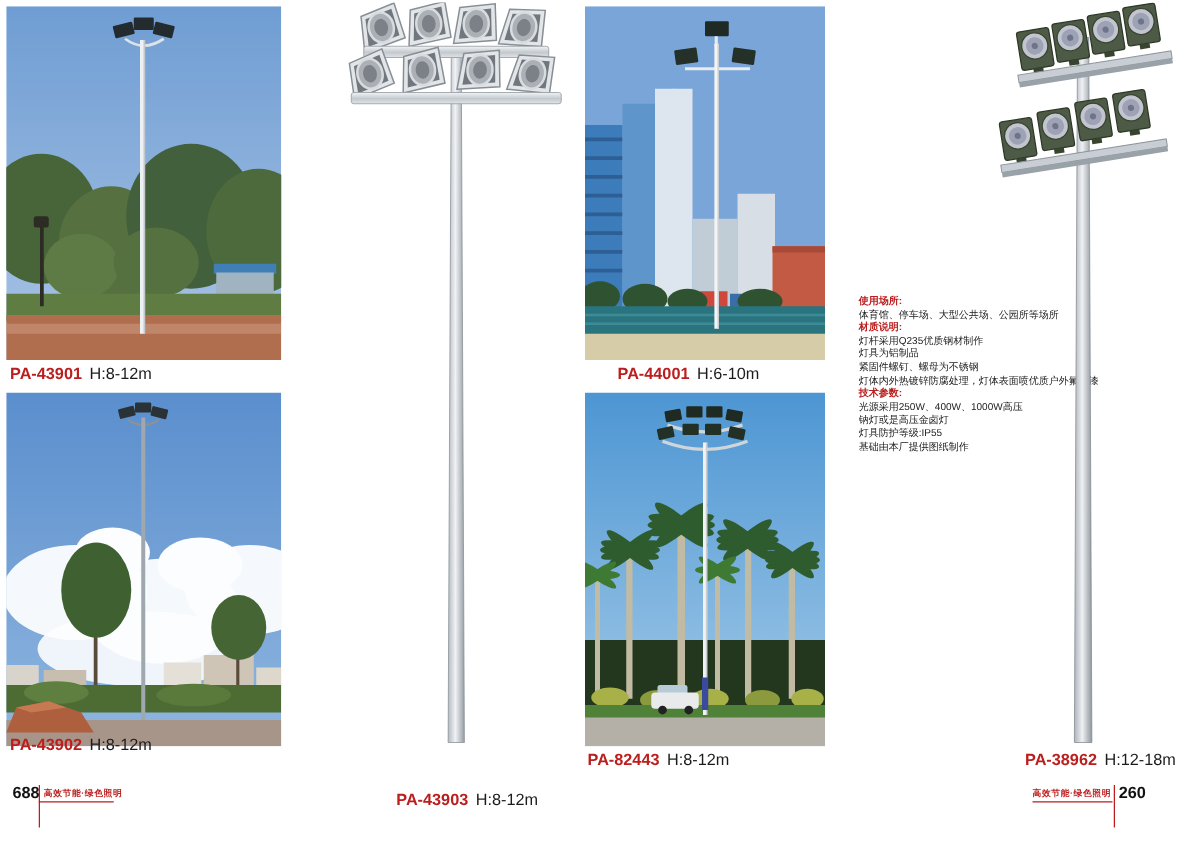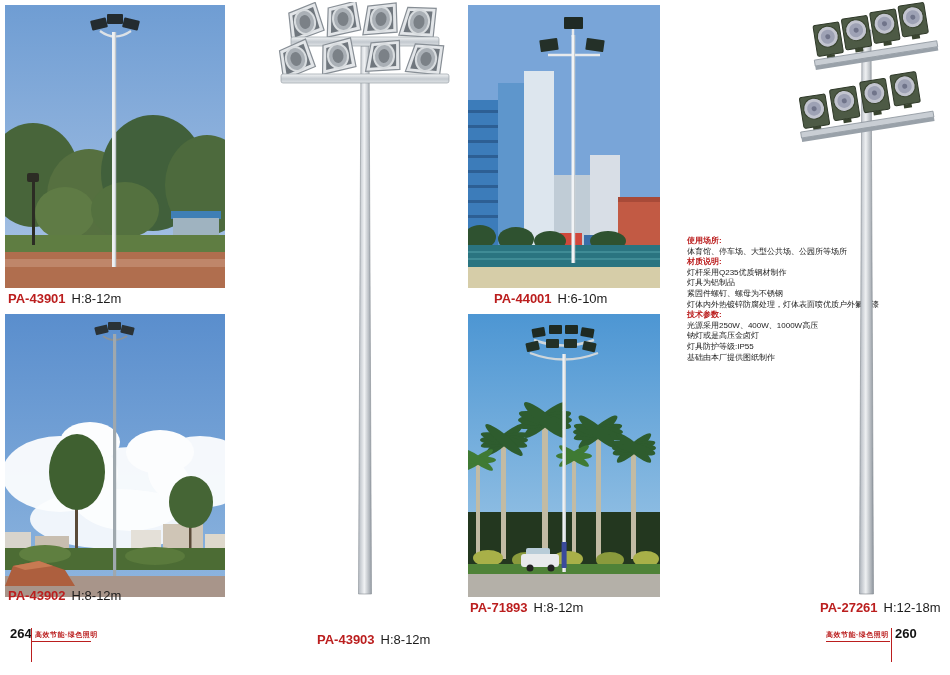--- a/index.html
+++ b/index.html
@@ -295,21 +295,21 @@
         <rect x="78" y="25" width="13" height="9" rx="1"></rect>
         <rect x="96" y="25" width="13" height="9" rx="1"></rect>
         <rect x="115" y="28" width="13" height="9" rx="1" transform="rotate(12 121 32)"></rect>
       </g>
     </g>
     <rect x="94.4" y="40" width="3.4" height="218" fill="#f0f2f4"></rect>
     <rect x="96.7" y="40" width="1.1" height="218" fill="#c8ced2"></rect>
     <rect x="93.6" y="228" width="5" height="26" fill="#3a4a9c"></rect>
   </svg>
   <div class="plabel" style="left:470px;top:600px;">
-    <span class="code">PA-71893</span><span>H:8-12m</span>
+    <span class="code">PA-82443</span><span>H:8-12m</span>
   </div>
 
   <svg class="render" style="left:792px;top:2px;" width="158" height="596" viewBox="0 0 158 596">
     <defs>
       <linearGradient id="poleG2" x1="0" y1="0" x2="1" y2="0">
         <stop offset="0" stop-color="#aeb4bc"></stop>
           <stop offset=".45" stop-color="#eef0f2"></stop>
           <stop offset="1" stop-color="#8f969e"></stop>
       </linearGradient>
       <g id="glamp">
@@ -332,24 +332,24 @@
     <g transform="translate(6,88) rotate(-9)">
       <use href="#glamp" transform="translate(0,8)"></use>
       <use href="#glamp" transform="translate(31,5)"></use>
       <use href="#glamp" transform="translate(62,2)"></use>
       <use href="#glamp" transform="translate(93,0)"></use>
       <rect x="-4" y="42" width="134" height="6" fill="#c9ced4" stroke="#8d959d" stroke-width=".8"></rect>
       <rect x="-4" y="48" width="134" height="4" fill="#99a1a9"></rect>
     </g>
   </svg>
   <div class="plabel" style="left:820px;top:600px;">
-    <span class="code">PA-27261</span><span>H:12-18m</span>
-  </div>
-
-  <span class="pageno" style="left:10px;top:626px;">264</span>
+    <span class="code">PA-38962</span><span>H:12-18m</span>
+  </div>
+
+  <span class="pageno" style="left:10px;top:626px;">688</span>
   <div class="vline" style="left:31px;top:628px;"></div>
   <span class="slogan" style="left:35px;top:630px;">高效节能·绿色照明</span>
   <div class="uline" style="left:31px;top:641px;width:60px;"></div>
 
   <span class="slogan" style="left:826px;top:630px;">高效节能·绿色照明</span>
   <div class="vline" style="left:891px;top:628px;"></div>
   <span class="pageno" style="left:895px;top:626px;">260</span>
   <div class="uline" style="left:826px;top:641px;width:64px;"></div>
 
 </div>

